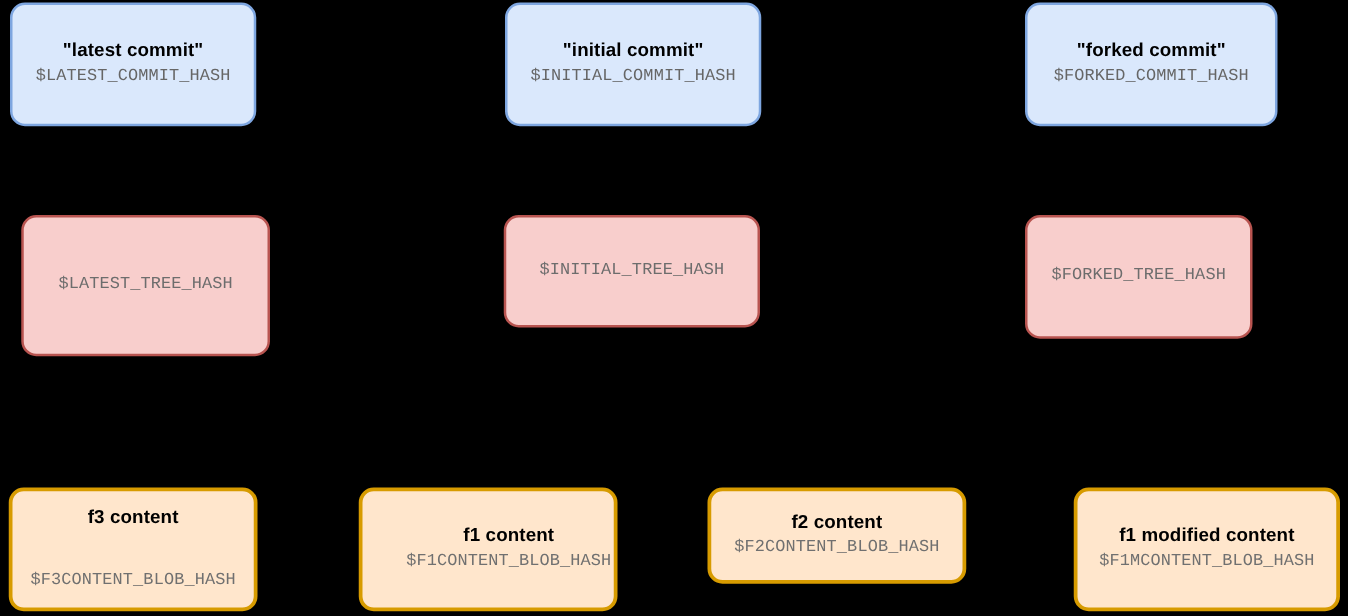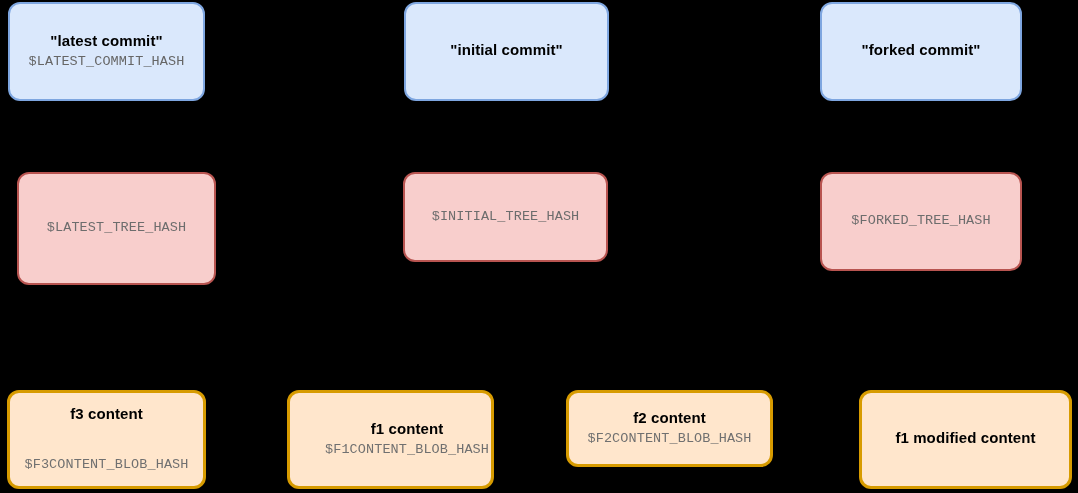--- a/index.html
+++ b/index.html
@@ -76,50 +76,53 @@
 
 <div id="diagram">
 
   <div class="node commit" style="left:8px; top:2px; width:197px; height:99px;">
     <div class="title">"latest commit"</div>
     <div class="hash">$LATEST_COMMIT_HASH</div>
   </div>
 
   <div class="node commit" style="left:404px; top:2px; width:205px; height:99px;">
     <div class="title">"initial commit"</div>
+    <div class="hash">$INITIAL_COMMIT_HASH</div>
   </div>
 
   <div class="node commit" style="left:820px; top:2px; width:202px; height:99px;">
     <div class="title">"forked commit"</div>
+    <div class="hash">$FORKED_COMMIT_HASH</div>
   </div>
 
   <div class="node tree" style="left:17px; top:172px; width:199px; height:113px;">
     <div class="hash">$LATEST_TREE_HASH</div>
   </div>
 
   <div class="node tree" style="left:403px; top:172px; width:205px; height:90px;">
     <div class="hash">$INITIAL_TREE_HASH</div>
   </div>
 
-  <div class="node tree" style="left:820px; top:172px; width:202px; height:99px;">
+  <div class="node tree" style="left:820px; top:172px; width:182px; height:99px;">
     <div class="hash">$FORKED_TREE_HASH</div>
   </div>
 
   <div class="node blob" style="left:7px; top:390px; width:199px; height:99px;gap:30px;">
     <div class="title">f3 content</div>
     <div class="hash">$F3CONTENT_BLOB_HASH</div>
   </div>
 
   <div class="node blob" style="left:287px; top:390px; width:207px; height:99px;padding-left:41px;">
     <div class="title">f1 content</div>
     <div class="hash">$F1CONTENT_BLOB_HASH</div>
   </div>
 
   <div class="node blob" style="left:566px; top:390px; width:207px; height:77px;">
     <div class="title">f2 content</div>
     <div class="hash">$F2CONTENT_BLOB_HASH</div>
   </div>
 
   <div class="node blob" style="left:859px; top:390px; width:213px; height:99px;">
     <div class="title">f1 modified content</div>
+    <div class="hash">$F1MCONTENT_BLOB_HASH</div>
   </div>
 
 </div>
 
 </body></html>

